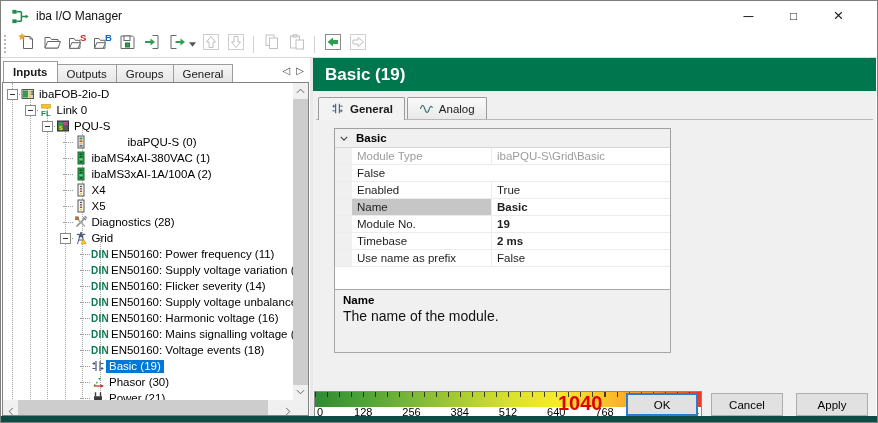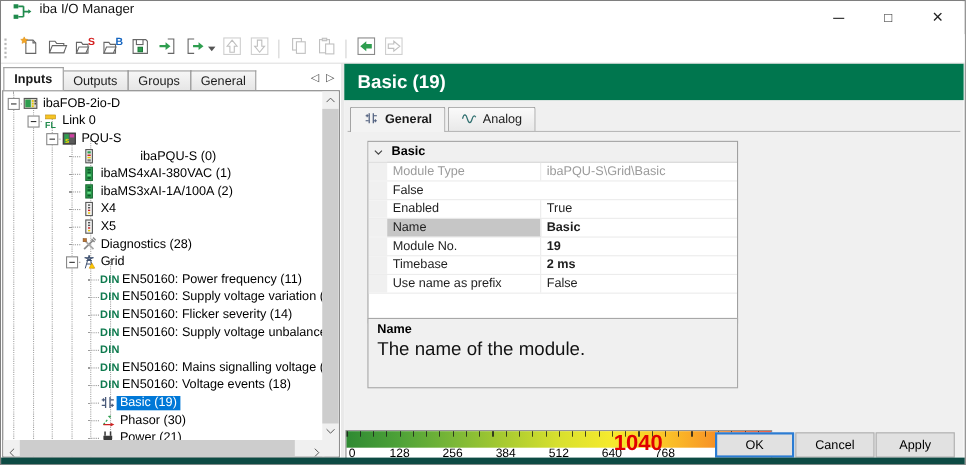--- a/index.html
+++ b/index.html
@@ -1,19 +1,19 @@
 <!DOCTYPE html>
 <html style="--accent: #00764e; --valred: #e00000;"><head>
 <meta charset="utf-8">
 <style>
   html,body{margin:0;padding:0;width:878px;height:423px;overflow:hidden;
     font-family:"Liberation Sans",sans-serif;background:#cfcfcf;}
   .window{position:absolute;inset:0;background:#fff;border:1px solid #7f7f7f;box-sizing:border-box;}
   
-  .titlebar{position:absolute;top:0;left:0;right:2px;height:30px;background:#fff;display:flex;}
+  .titlebar{position:absolute;top:0;left:0;right:16px;height:30px;background:#fff;display:flex;align-items:center;}
   .app-icon{width:19px;height:19px;margin-left:9px;display:inline-flex;}
   .title-text{margin-left:7px;font-size:12px;color:#101010;}
   .win-controls{position:absolute;right:0;top:0;height:30px;display:flex;}
   .win-btn{width:45px;height:30px;display:flex;align-items:center;justify-content:center;font-size:14px;color:#222;}
   
   .toolbar{position:absolute;top:30px;left:0;right:0;height:27px;background:#fff;border-bottom:1px solid #dadada;display:flex;align-items:center;box-sizing:border-box;}
   .grip{width:3px;height:18px;margin:0 5px 0 3px;border-left:2px dotted #b9b9b9;}
   .tb-btn{width:25px;height:24px;display:flex;align-items:center;justify-content:center;}
   .tb-btn svg{width:20px;height:20px;}
   .tb-caret{width:9px;height:24px;display:flex;align-items:center;}
@@ -57,32 +57,32 @@
   .gutter{width:17px;height:100%;background:#f0f0f0;display:flex;align-items:center;justify-content:center;flex:none;}
   .cat-label{font-size:11.5px;font-weight:bold;padding-left:4px;color:#000;}
   .p-row{display:flex;height:16px;border-bottom:1px solid #ececec;align-items:stretch;font-size:11.5px;}
   .p-name{width:140px;flex:none;display:flex;align-items:center;padding-left:5px;color:#1e1e1e;border-right:1px solid #ececec;box-sizing:border-box;}
   .p-value{flex:1;display:flex;align-items:center;padding-left:5px;color:#1e1e1e;}
   .p-row.disabled .p-name,.p-row.disabled .p-value{color:#9b9b9b;}
   .p-row .p-name.selcell{background:#c6c6c6;}
   .p-row .bold{font-weight:bold;}
   .desc-box{position:absolute;left:21px;top:231px;width:337px;height:64px;background:#f0f0f0;border:1px solid #a8a8a8;box-sizing:border-box;padding:4px 8px;}
   .desc-title{font-size:11.5px;font-weight:bold;color:#000;}
-  .desc-text{font-size:17px;color:#111;margin-top:2px;}
+  .desc-text{font-size:14px;color:#111;margin-top:2px;}
   
   .scale-bar{position:absolute;left:1px;top:333px;width:388px;height:27px;border:1px solid #8a8a8a;background:#fff;box-sizing:border-box;}
   .scale-gradient{position:absolute;left:0;right:0;top:0;height:15px;}
   .scale-ticks{position:absolute;left:0;right:0;top:0;height:5px;
     background:repeating-linear-gradient(to right,rgba(25,25,25,.8) 0 1px,transparent 1px 3.125%);}
   .scale-labels{position:absolute;left:0;right:0;bottom:0;height:11px;font-size:11px;color:#000;}
   .scale-labels span{position:absolute;bottom:-1px;transform:translateX(-50%);}
   .scale-labels span.first{left:2px;transform:none;}
   .scale-labels span.last{right:2px;left:auto;transform:none;}
   .value-display{position:absolute;left:245px;top:334px;font-size:20px;font-weight:bold;color:var(--valred,#e00000);}
-  .dlg-buttons{position:absolute;right:8px;top:335px;display:flex;gap:1px;}
+  .dlg-buttons{position:absolute;right:8px;top:335px;display:flex;gap:13px;}
   .dlg-btn{width:72px;height:23px;background:#e1e1e1;border:1px solid #adadad;font-size:11.5px;color:#000;
     display:flex;align-items:center;justify-content:center;box-sizing:border-box;}
   .dlg-btn.focused{border:2px solid #2b7cd3;}
   .bottom-strip{position:absolute;left:0;right:0;bottom:0;height:6px;background:#0d4b44;z-index:9;}
 </style>
 </head>
 <body>
 
 <div class="window">
 
@@ -364,20 +364,21 @@
             <span class="tree-label" style="left: 105px;">EN50160: Flicker severity (14)</span>
           </div>
           <div class="tree-row">
             <span class="stub" style="left: 77px; width: 10px;"></span>
             <span class="din-badge" style="left: 88px;">DIN</span>
             <span class="tree-label" style="left: 105px;">EN50160: Supply voltage unbalance</span>
           </div>
           <div class="tree-row">
             <span class="stub" style="left: 77px; width: 10px;"></span>
             <span class="din-badge" style="left: 88px;">DIN</span>
+            <span class="tree-label" style="left: 105px;">EN50160: Harmonic voltage (16)</span>
           </div>
           <div class="tree-row">
             <span class="stub" style="left: 77px; width: 10px;"></span>
             <span class="din-badge" style="left: 88px;">DIN</span>
             <span class="tree-label" style="left: 105px;">EN50160: Mains signalling voltage (1</span>
           </div>
           <div class="tree-row">
             <span class="stub" style="left: 77px; width: 10px;"></span>
             <span class="din-badge" style="left: 88px;">DIN</span>
             <span class="tree-label" style="left: 105px;">EN50160: Voltage events (18)</span>

